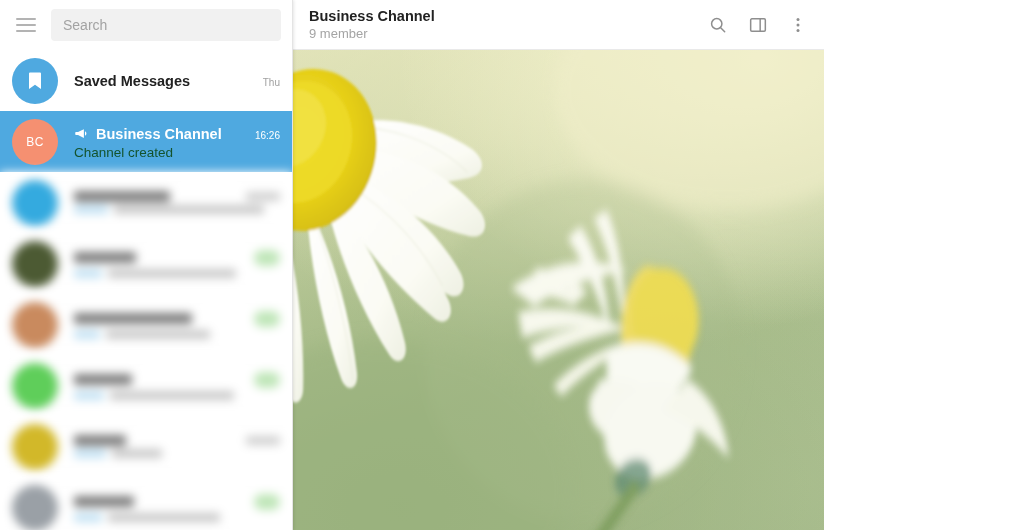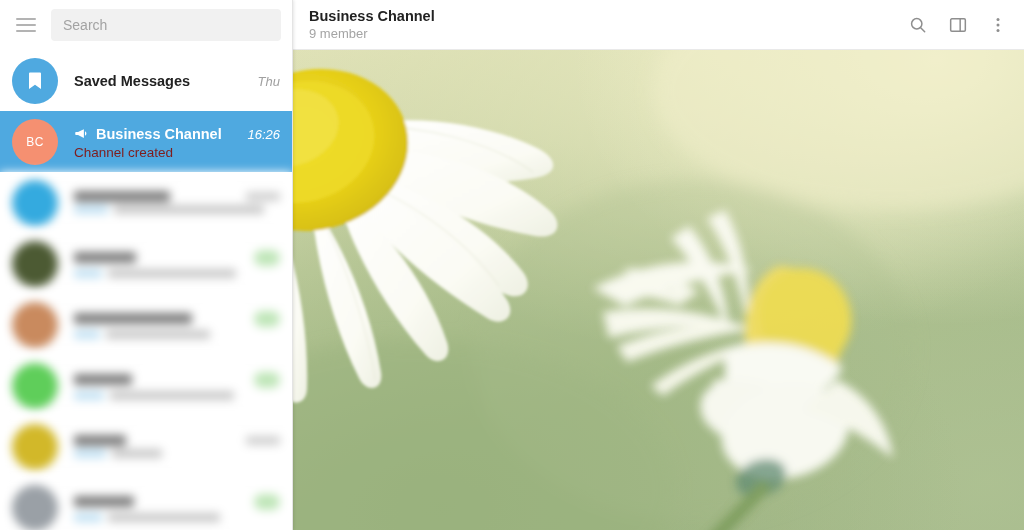--- a/index.html
+++ b/index.html
@@ -1,21 +1,21 @@
 <!DOCTYPE html>
 <html><head>
 <meta charset="utf-8">
 <style>
   * { margin:0; padding:0; box-sizing:border-box; }
   html, body {
     width:1024px; height:530px; overflow:hidden;
     font-family:"Liberation Sans", sans-serif;
     background:#ffffff;
   }
-  .app { position:relative; width:1024px; height:530px; display:flex; }
+  .app { position:relative; width:824px; height:530px; display:flex; }
 
   
   .sidebar {
     position:relative;
     width:293px; height:530px;
     background:#ffffff;
     border-right:1px solid #e4e4e4;
     display:flex; flex-direction:column;
     flex:0 0 293px;
     z-index:5;
@@ -79,30 +79,30 @@
   }
   .chat-row-top {
     display:flex; align-items:baseline; gap:5px;
   }
   .chat-title {
     font-size:14.5px; font-weight:bold; color:#222; 
     white-space:nowrap; overflow:hidden; text-overflow:ellipsis;
   }
   .selected .chat-title { color:#ffffff; }
   .chat-time {
-    margin-left:auto; font-size:13px; color:#a0a0a0; flex:0 0 auto; padding-left:6px;font-style:italic;
+    margin-left:auto; font-size:10px; color:#a0a0a0; flex:0 0 auto; padding-left:6px;
   }
   .selected .chat-time { color:#ffffff; }
   .chat-sub {
     font-size:13.5px; color:#7a7a7a;
     white-space:nowrap; overflow:hidden; text-overflow:ellipsis;
     display:flex; align-items:center;
   }
   .chat-sub .file { color:#4fa9e0; }
-  .selected .chat-sub { color:#7f1d1d; }
+  .selected .chat-sub { color:#14532d; }
   .pin-wrap { margin-left:auto; padding-left:8px; flex:0 0 auto; display:flex; align-items:center; }
 
   
   .chat-item.blurred { filter: blur(5px); }
   .blurred .chat-title-blk {
     height:11px; background:#4a4a4a; border-radius:2px; opacity:.72;
   }
   .blurred .chat-sub-blk {
     height:9px; background:#9b9b9b; border-radius:2px; opacity:.55;
   }

